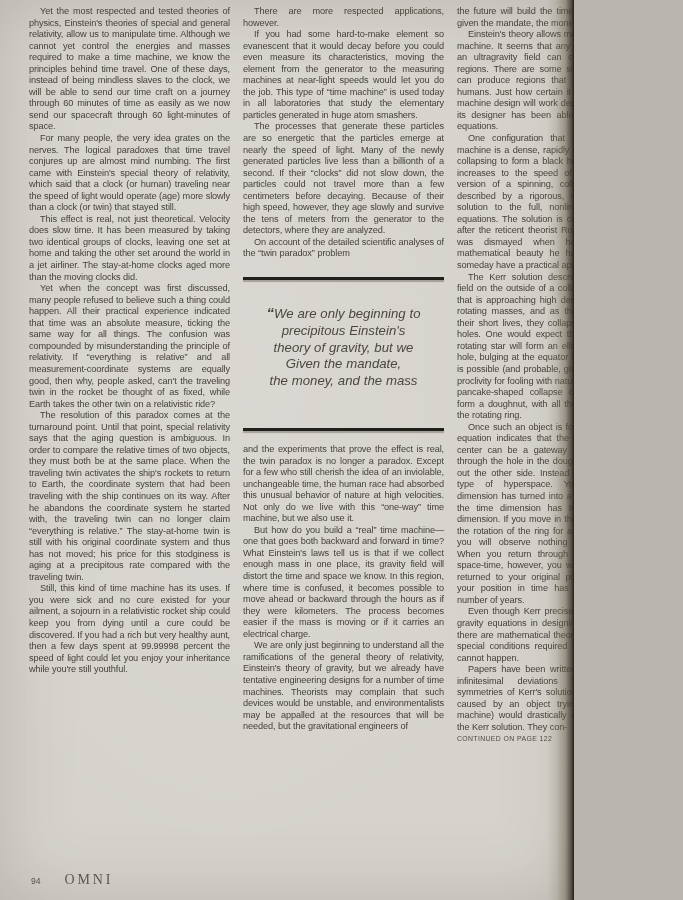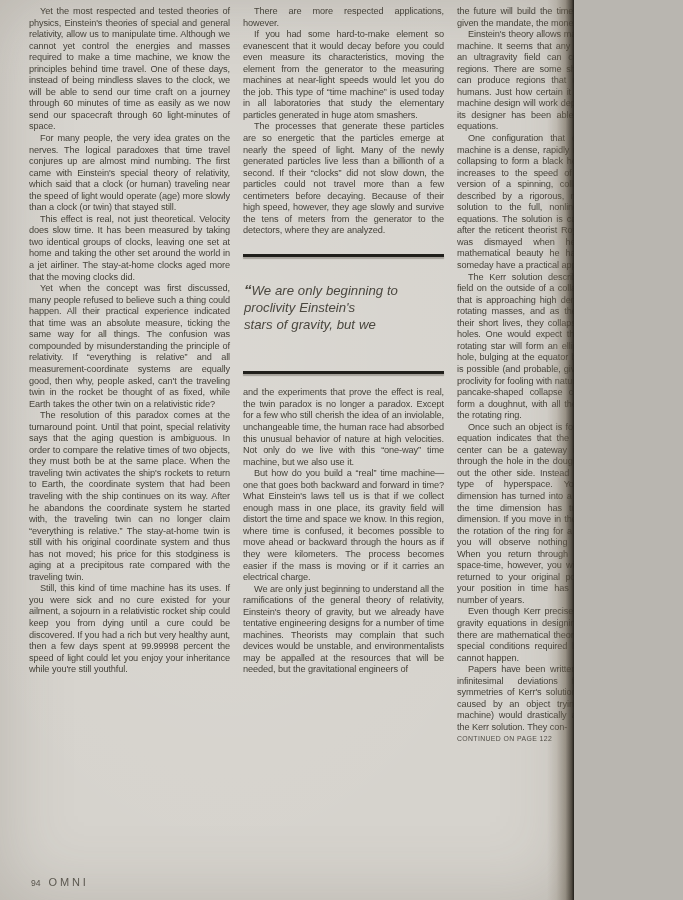--- a/index.html
+++ b/index.html
@@ -17,55 +17,58 @@
       rgba(98,88,72,0.48) 68%, rgba(60,54,44,0.85) 91%, #201d18 100%);}
   .cols{position:absolute;top:6px;left:29px;display:flex;gap:13px;z-index:2;}
   .col{width:201px;flex:0 0 201px;font-size:9.2px;line-height:11.55px;
     text-align:justify;letter-spacing:-0.12px;word-spacing:0.2px;}
   .col p{margin:0;text-indent:11px;}
   .col p.noindent{text-indent:0;}
   .rule{height:3px;background:#201f1b;box-shadow:0 2px 1px rgba(70,64,52,0.35);}
   .rule.top{margin:17px 0 0 0;}
   .rule.bottom{margin:0 0 13px 0;}
   .quote{font-style:italic;font-size:13.2px;line-height:16.8px;letter-spacing:0;
-    text-align:left;margin:25px 1px 38px 1px;color:#4a473f;text-indent:0;}
+    text-align:center;margin:25px 1px 38px 1px;color:#4a473f;text-indent:0;}
   .quote .line{display:block;}
   .qmark{font-weight:bold;font-style:italic;font-size:15px;}
-  .footer{position:absolute;left:31px;bottom:12px;z-index:3;display:flex;gap:8px;
+  .footer{position:absolute;left:31px;bottom:12px;z-index:3;display:flex;gap:24px;
     align-items:baseline;font-size:8.6px;color:#56534b;}
-  .omni{letter-spacing:2.8px;font-size:11px;color:#5b5850;}
+  .omni{letter-spacing:2.8px;font-size:14px;color:#5b5850;font-family:Liberation Serif, serif;}
   .continued{font-size:6.9px;letter-spacing:0.35px;color:#4d4a43;margin-top:3px;
     text-align:left;text-indent:0;}
 </style>
 </head>
 <body>
 
 <div class="page">
 
   <div class="cols">
 
     <div class="col">
       <p>Yet the most respected and tested theories of physics, Einstein's theories of special and general relativity, allow us to manipulate time. Although we cannot yet control the energies and masses required to make a time machine, we know the principles behind time travel. One of these days, instead of being mindless slaves to the clock, we will be able to send our time craft on a journey through 60 minutes of time as easily as we now send our spacecraft through 60 light-minutes of space.</p>
       <p>For many people, the very idea grates on the nerves. The logical paradoxes that time travel conjures up are almost mind numbing. The first came with Einstein's special theory of relativity, which said that a clock (or human) traveling near the speed of light would operate (age) more slowly than a clock (or twin) that stayed still.</p>
-      <p>This effect is real, not just theoretical. Velocity does slow time. It has been measured by taking two identical groups of clocks, leaving one set at home and taking the other set around the world in a jet airliner. The stay-at-home clocks aged more that the moving clocks did.</p>
+      <p>This effect is real, not just theoretical. Velocity does slow time. It has been measured by taking two identical groups of clocks, leaving one set at home and taking the other set around the world in a jet airliner. The stay-at-home clocks aged more than the moving clocks did.</p>
       <p>Yet when the concept was first discussed, many people refused to believe such a thing could happen. All their practical experience indicated that time was an absolute measure, ticking the same way for all things. The confusion was compounded by misunderstanding the principle of relativity. If “everything is relative” and all measurement-coordinate systems are equally good, then why, people asked, can't the traveling twin in the rocket be thought of as fixed, while Earth takes the other twin on a relativistic ride?</p>
       <p>The resolution of this paradox comes at the turnaround point. Until that point, special relativity says that the aging question is ambiguous. In order to compare the relative times of two objects, they must both be at the same place. When the traveling twin activates the ship's rockets to return to Earth, the coordinate system that had been traveling with the ship continues on its way. After he abandons the coordinate system he started with, the traveling twin can no longer claim “everything is relative.” The stay-at-home twin is still with his original coordinate system and thus has not moved; his price for this stodginess is aging at a precipitous rate compared with the traveling twin.</p>
       <p>Still, this kind of time machine has its uses. If you were sick and no cure existed for your ailment, a sojourn in a relativistic rocket ship could keep you from dying until a cure could be discovered. If you had a rich but very healthy aunt, then a few days spent at 99.99998 percent the speed of light could let you enjoy your inheritance while you're still youthful.</p>
     </div>
 
     <div class="col">
       <p>There are more respected applications, however.</p>
       <p>If you had some hard-to-make element so evanescent that it would decay before you could even measure its characteristics, moving the element from the generator to the measuring machines at near-light speeds would let you do the job. This type of “time machine” is used today in all laboratories that study the elementary particles generated in huge atom smashers.</p>
       <p>The processes that generate these particles are so energetic that the particles emerge at nearly the speed of light. Many of the newly generated particles live less than a billionth of a second. If their “clocks” did not slow down, the particles could not travel more than a few centimeters before decaying. Because of their high speed, however, they age slowly and survive the tens of meters from the generator to the detectors, where they are analyzed.</p>
+      <p>On account of the detailed scientific analyses of the “twin paradox” problem</p>
 
       <div class="rule top"></div>
       <div class="quote">
         <span class="line"><span class="qmark">“</span><span>We are only beginning to</span></span>
-        <span class="line">proclivity Einstein's</span>
-        <span class="line">stars of gravity, but we</span>
+        <span class="line">precipitous Einstein's</span>
+        <span class="line">theory of gravity, but we</span>
+        <span class="line">Given the mandate,</span>
+        <span class="line">the money, and the mass</span>
       </div>
       <div class="rule bottom"></div>
 
       <p class="noindent">and the experiments that prove the effect is real, the twin paradox is no longer a paradox. Except for a few who still cherish the idea of an inviolable, unchangeable time, the human race had absorbed this unusual behavior of nature at high velocities. Not only do we live with this “one-way” time machine, but we also use it.</p>
       <p>But how do you build a “real” time machine—one that goes both backward and forward in time? What Einstein's laws tell us is that if we collect enough mass in one place, its gravity field will distort the time and space we know. In this region, where time is confused, it becomes possible to move ahead or backward through the hours as if they were kilometers. The process becomes easier if the mass is moving or if it carries an electrical charge.</p>
       <p>We are only just beginning to understand all the ramifications of the general theory of relativity, Einstein's theory of gravity, but we already have tentative engineering designs for a number of time machines. Theorists may complain that such devices would be unstable, and environmentalists may be appalled at the resources that will be needed, but the gravitational engineers of</p>
     </div>
 
     <div class="col">
       <p class="noindent">the future will build the time machine if they are given the mandate, the money, and the mass.</p>

